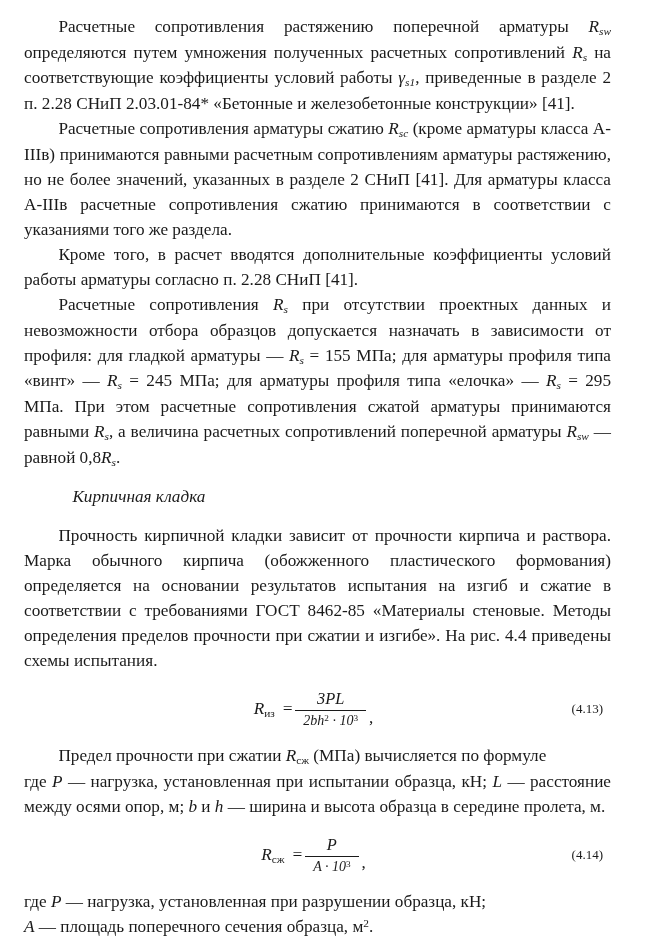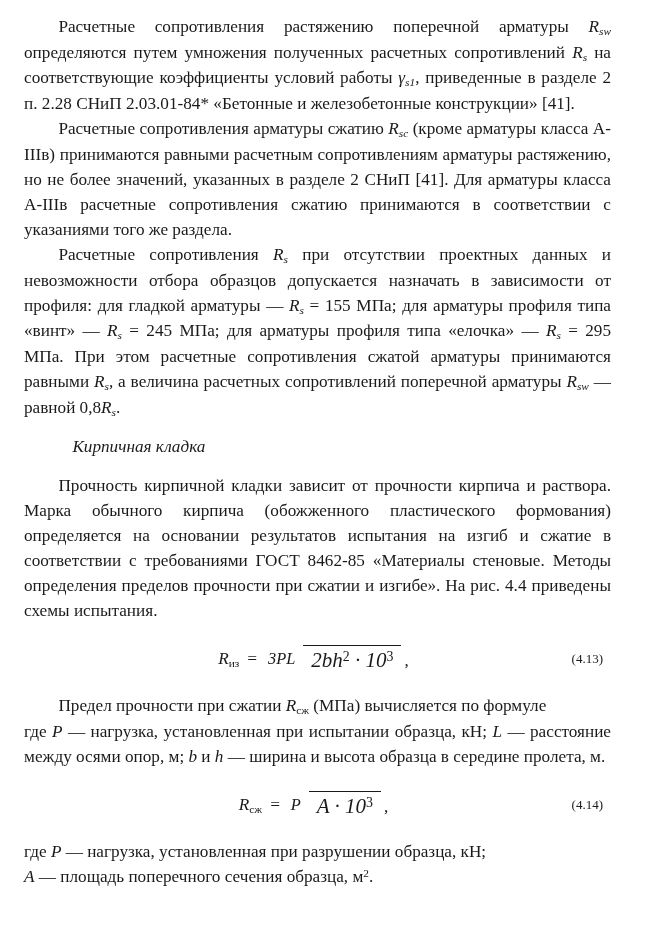--- a/index.html
+++ b/index.html
@@ -64,32 +64,32 @@
     display: inline-flex;
     align-items: center;
     font-size: 17.2px;
     font-style: italic;
   }
   .formula .lhs {
     margin-right: 7px;
   }
   .frac {
     display: inline-flex;
-    flex-direction: row;
+    flex-direction: column;
     align-items: center;
     vertical-align: middle;
     margin: 0 2px;
   }
   .frac .num {
     padding: 0 8px 1px 8px;
     font-size: 16.4px;
   }
   .frac .den {
     padding: 2px 8px 0 8px;
-    font-size: 21px;
+    font-size: 14px;
     border-top: 1.1px solid #1a1a1a;
     text-align: right;
   }
   .eqno {
     position: absolute;
     right: 0;
     top: 50%;
     transform: translateY(-50%);
     font-size: 13px;
     font-style: normal;
@@ -113,20 +113,24 @@
     приведенные в разделе 2 п. 2.28 СНиП 2.03.01-84* «Бетонные и железобетонные конструкции» [41].
   </p>
 
   <p class="para">
     Расчетные сопротивления арматуры сжатию <i class="v">R</i><sub>sc</sub> (кроме арматуры
     класса А-IIIв) принимаются равными расчетным сопротивлениям арматуры растяжению, но не более
     значений, указанных в разделе 2 СНиП [41]. Для арматуры класса А-IIIв расчетные сопротивления
     сжатию принимаются в соответствии с указаниями того же раздела.
   </p>
 
+  <p class="para">
+    Кроме того, в расчет вводятся дополнительные коэффициенты условий работы арматуры согласно
+    п. 2.28 СНиП [41].
+  </p>
 
   <p class="para">
     Расчетные сопротивления <i class="v">R</i><sub>s</sub> при отсутствии проектных данных и
     невозможности отбора образцов допускается назначать в зависимости от профиля: для гладкой
     арматуры — <i class="v">R</i><sub>s</sub> = 155 МПа; для арматуры профиля типа «винт» —
     <i class="v">R</i><sub>s</sub> = 245 МПа; для арматуры профиля типа «елочка» —
     <i class="v">R</i><sub>s</sub> = 295 МПа. При этом расчетные сопротивления сжатой арматуры
     принимаются равными <i class="v">R</i><sub>s</sub>, а величина расчетных сопротивлений
     поперечной арматуры <i class="v">R</i><sub>sw</sub> — равной 0,8<i class="v">R</i><sub>s</sub>.
   </p>

